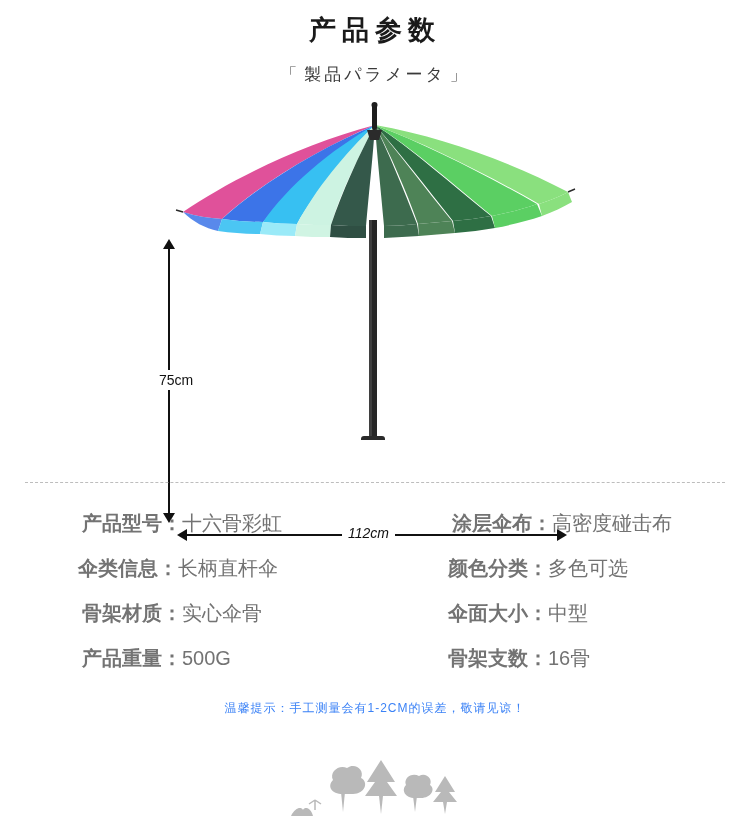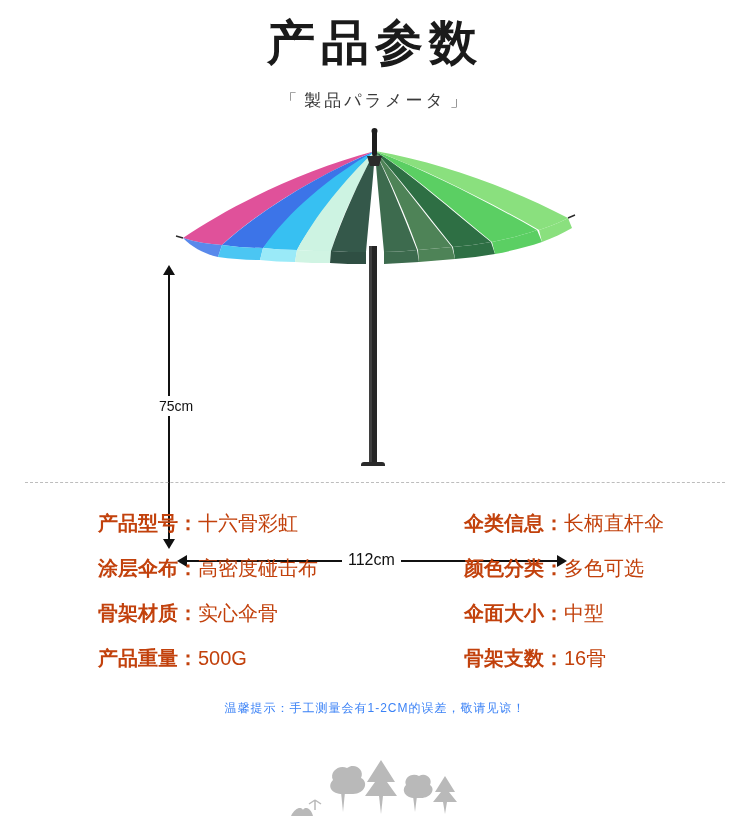--- a/index.html
+++ b/index.html
@@ -21,21 +21,21 @@
     position: relative;
     background: #ffffff;
   }
 
   
   .header {
     padding-top: 14px;
     text-align: center;
   }
   .main-title {
-    font-size: 48px;
+    font-size: 27px;
     font-weight: bold;
     letter-spacing: 6px;
     color: #1a1a1a;
     line-height: 1.2;
     font-family: "Liberation Serif", serif;
   }
   .sub-title {
     margin-top: 17px;
     font-size: 17px;
     color: #3a3a3a;
@@ -113,24 +113,25 @@
     border-right: 10px solid #111;
   }
   .h-arrow::after {
     right: -9px;
     border-left: 10px solid #111;
   }
   .h-label {
     position: absolute;
     left: 342px;
     top: 425px;
-    font-size: 16px;
+    font-size: 14px;
     color: #111;
     background: #fff;
     padding: 0 6px;
+    font-style: italic;
   }
 
   .umbrella-wrap {
     position: absolute;
     left: 0;
     top: 0;
     width: 750px;
     height: 340px;
   }
 
@@ -149,24 +150,23 @@
     left: 0;
     top: 510px;
     width: 750px;
     display: grid;
     grid-template-columns: 370px 380px;
     row-gap: 18px;
   }
   .spec-item {
     padding-left: 82px;
     font-size: 20px;
-    color: #c2410c;
+    color: #737373;
     white-space: nowrap;
     font-family: "Liberation Sans", sans-serif;
-    margin-left: 16px;
   }
   .spec-item.right {
     padding-left: 78px;
   }
   .spec-label {
     font-weight: bold;
   }
   .spec-value {
     font-weight: normal;
   }
@@ -269,26 +269,26 @@
     <div class="h-arrow"></div>
     <div class="h-label">112cm</div>
   </div>
 
   <div class="divider"></div>
 
   <div class="specs">
     <div class="spec-item">
       <span class="spec-label">产品型号：</span><span class="spec-value">十六骨彩虹</span>
     </div>
+    <div class="spec-item">
+      <span class="spec-label">涂层伞布：</span><span class="spec-value">高密度碰击布</span>
+    </div>
+
     <div class="spec-item right">
       <span class="spec-label">伞类信息：</span><span class="spec-value">长柄直杆伞</span>
-    </div>
-
-    <div class="spec-item">
-      <span class="spec-label">涂层伞布：</span><span class="spec-value">高密度碰击布</span>
     </div>
     <div class="spec-item right">
       <span class="spec-label">颜色分类：</span><span class="spec-value">多色可选</span>
     </div>
 
     <div class="spec-item">
       <span class="spec-label">骨架材质：</span><span class="spec-value">实心伞骨</span>
     </div>
     <div class="spec-item right">
       <span class="spec-label">伞面大小：</span><span class="spec-value">中型</span>

